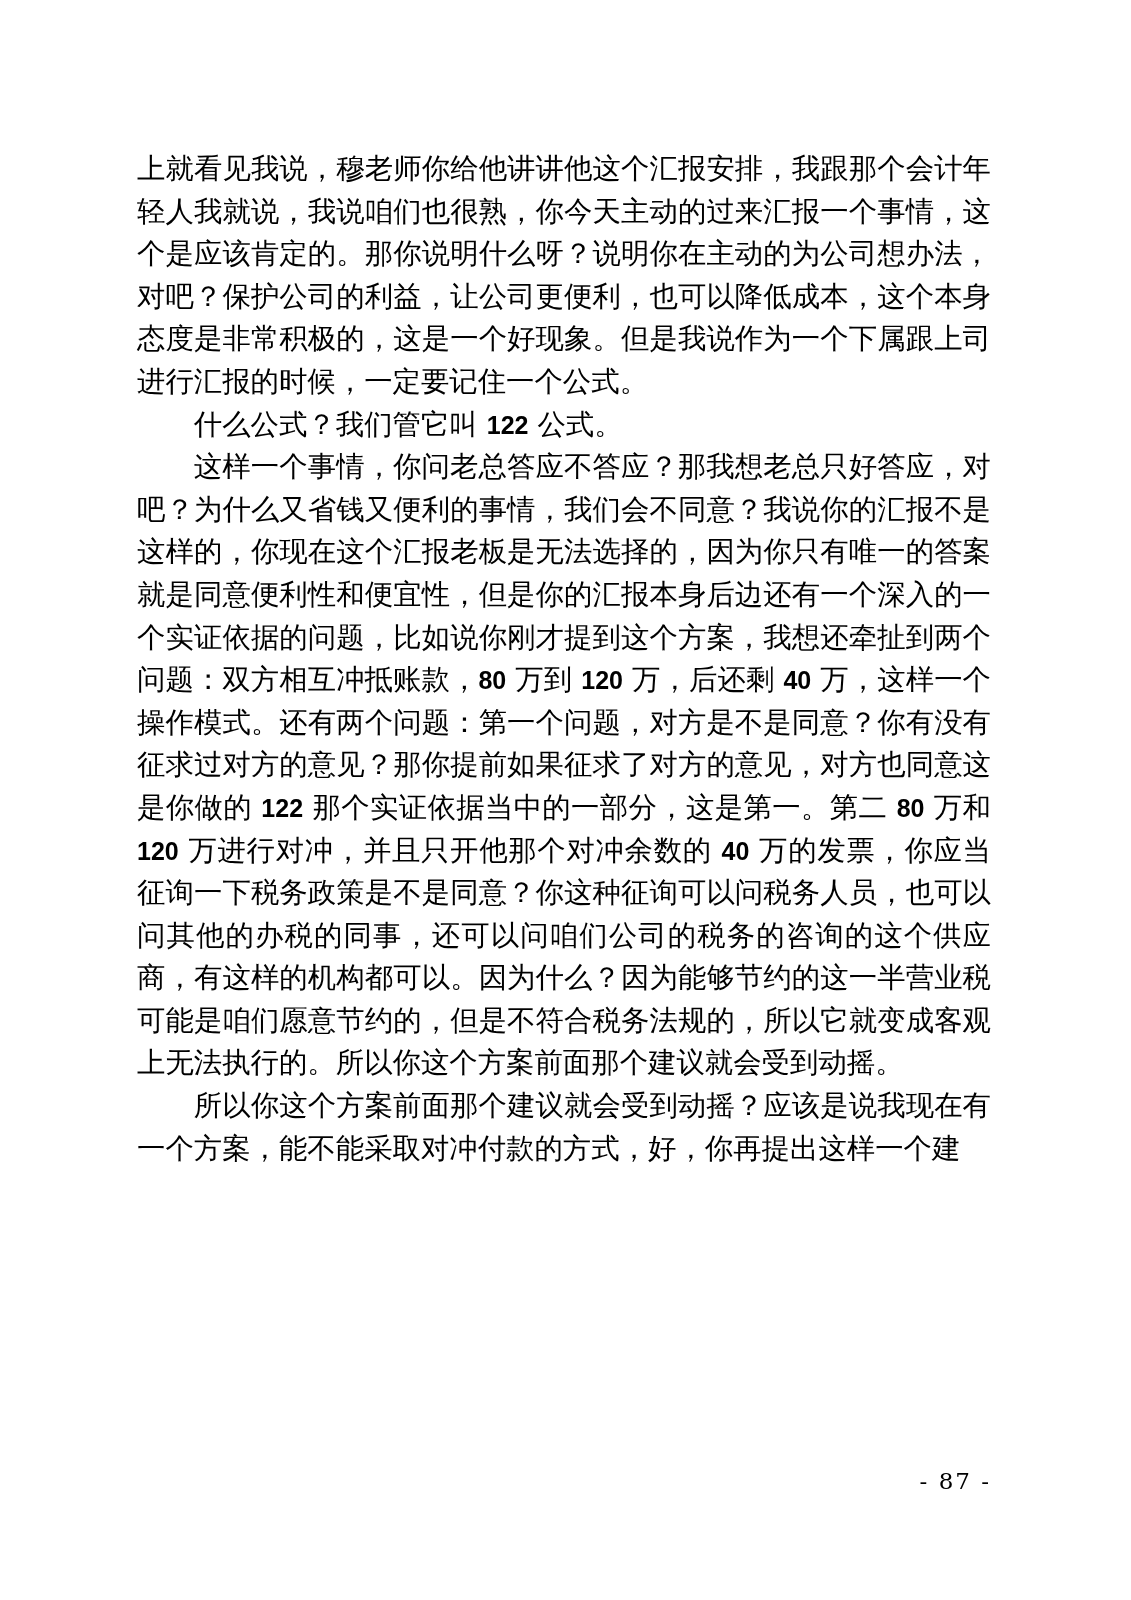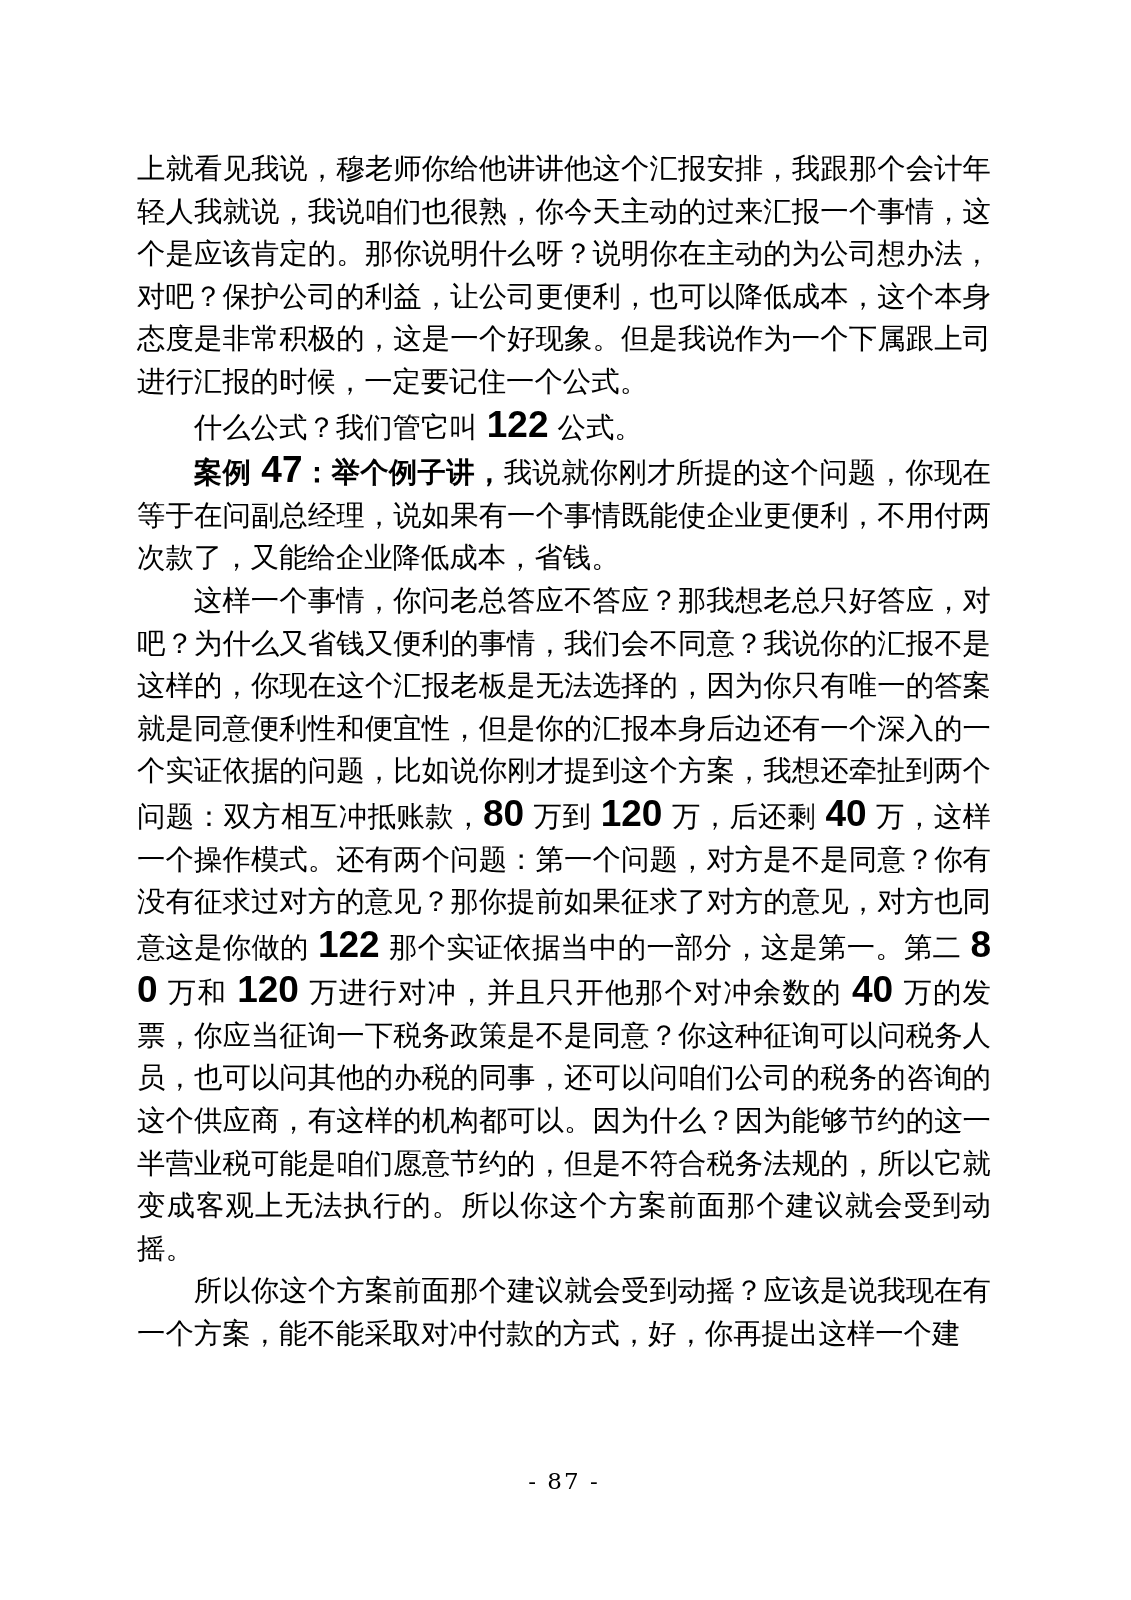--- a/index.html
+++ b/index.html
@@ -37,40 +37,37 @@
   .para.no-indent {
     text-indent: 0;
   }
   .lead {
     font-weight: bold;
   }
   
   .digits {
     font-family: "Liberation Sans", "DejaVu Sans", sans-serif;
     font-weight: 600;
-    font-size: 37px;
+    font-size: 25px;
   }
   .footer {
     position: absolute;
     top: 1460px;
     left: 137px;
     width: 854px;
-    text-align: center;
+    text-align: right;
     font-size: 23px;
     letter-spacing: 2px;
   }
 </style>
 </head>
 <body>
 
 <div class="page">
   <div class="text-block">
     <p class="para no-indent">上就看见我说，穆老师你给他讲讲他这个汇报安排，我跟那个会计年轻人我就说，我说咱们也很熟，你今天主动的过来汇报一个事情，这个是应该肯定的。那你说明什么呀？说明你在主动的为公司想办法，对吧？保护公司的利益，让公司更便利，也可以降低成本，这个本身态度是非常积极的，这是一个好现象。但是我说作为一个下属跟上司进行汇报的时候，一定要记住一个公式。</p>
     <p class="para">什么公式？我们管它叫 <span class="digits">122</span> 公式。</p>
-    <p class="para">
-      <b class="lead">案例 <span class="digits">47</span>：举个例子讲，</b><span>我说就你刚才所提的这个问题，你现在等于在问副总经理，说如果有一个事情既能使企业更便利，不用付两次款了，又能给企业降低成本，省钱。</span>
-    </p>
     <p class="para">这样一个事情，你问老总答应不答应？那我想老总只好答应，对吧？为什么又省钱又便利的事情，我们会不同意？我说你的汇报不是这样的，你现在这个汇报老板是无法选择的，因为你只有唯一的答案就是同意便利性和便宜性，但是你的汇报本身后边还有一个深入的一个实证依据的问题，比如说你刚才提到这个方案，我想还牵扯到两个问题：双方相互冲抵账款，<span class="digits">80</span> 万到 <span class="digits">120</span> 万，后还剩 <span class="digits">40</span> 万，这样一个操作模式。还有两个问题：第一个问题，对方是不是同意？你有没有征求过对方的意见？那你提前如果征求了对方的意见，对方也同意这是你做的 <span class="digits">122</span> 那个实证依据当中的一部分，这是第一。第二 <span class="digits">80</span> 万和 <span class="digits">120</span> 万进行对冲，并且只开他那个对冲余数的 <span class="digits">40</span> 万的发票，你应当征询一下税务政策是不是同意？你这种征询可以问税务人员，也可以问其他的办税的同事，还可以问咱们公司的税务的咨询的这个供应商，有这样的机构都可以。因为什么？因为能够节约的这一半营业税可能是咱们愿意节约的，但是不符合税务法规的，所以它就变成客观上无法执行的。所以你这个方案前面那个建议就会受到动摇。</p>
     <p class="para">所以你这个方案前面那个建议就会受到动摇？应该是说我现在有一个方案，能不能采取对冲付款的方式，好，你再提出这样一个建</p>
   </div>
 
   <div class="footer">- 87 -</div>
 </div>
 
 </body></html>

